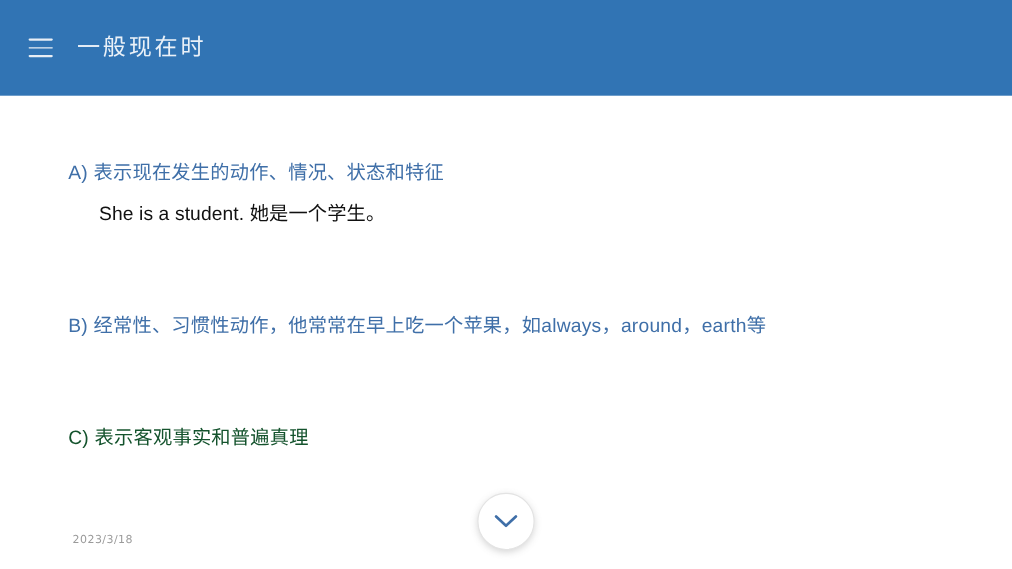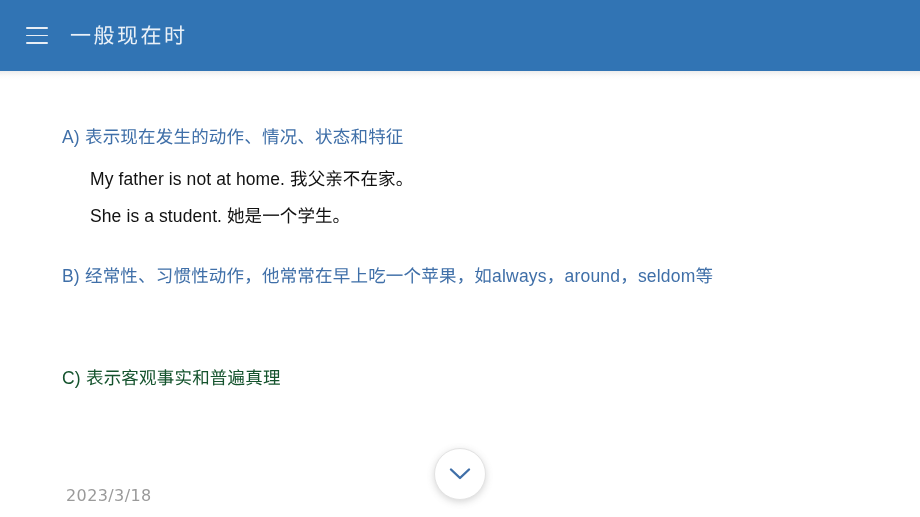--- a/index.html
+++ b/index.html
@@ -23,21 +23,21 @@
     background: #ffffff;
     overflow: hidden;
   }
 
   
   .header {
     position: absolute;
     top: 0;
     left: 0;
     width: 920px;
-    height: 71px;
+    height: 87px;
     background: #3174B4;
     display: flex;
     align-items: center;
     box-sizing: border-box;
     padding-left: 26px;
     z-index: 5;
   }
   .header-shadow {
     position: absolute;
     top: 67px;
@@ -85,20 +85,21 @@
     position: absolute;
     top: 67px;
     left: 0;
     width: 920px;
     height: 450px;
   }
 
   .block {
     position: absolute;
     left: 62px;
+    margin-top: 20px;
   }
   .block-a { top: 57px; }
   .block-b { top: 196px; }
   .block-c { top: 298px; }
 
   .heading {
     font-size: 17.5px;
     line-height: 26px;
     white-space: nowrap;
     letter-spacing: 0.2px;
@@ -121,21 +122,21 @@
     letter-spacing: 0.1px;
   }
   .ex-1 { margin-top: 16px; }
   .ex-2 { margin-top: 11px; }
 
   
   .datestamp {
     position: absolute;
     left: 66px;
     top: 486px;
-    font-size: 16px;
+    font-size: 10px;
     color: #9a9a9a;
     letter-spacing: 0.4px;
     font-family: "DejaVu Sans", sans-serif;
     white-space: nowrap;
   }
 
   
   .next-btn {
     position: absolute;
     left: 434px;
@@ -169,28 +170,27 @@
   </div>
   <div class="header-shadow"></div>
 
   <div class="content">
 
     <div class="block block-a">
       <div class="heading heading-blue">
         <span class="marker">A)</span>
         <span>表示现在发生的动作、情况、状态和特征</span>
       </div>
-      <div class="example ex-1">My father is not at home. 我父亲不在家。</div>
       <div class="example ex-2">She is a student. 她是一个学生。</div>
     </div>
 
     <div class="block block-b">
       <div class="heading heading-blue">
         <span class="marker">B)</span>
-        <span>经常性、习惯性动作，他常常在早上吃一个苹果，如</span><span class="kw">always</span><span>，</span><span class="kw">around</span><span>，</span><span class="kw">seldom</span><span>等</span>
+        <span>经常性、习惯性动作，他常常在早上吃一个苹果，如</span><span class="kw">always</span><span>，</span><span class="kw">around</span><span>，</span><span class="kw">earth</span><span>等</span>
       </div>
     </div>
 
     <div class="block block-c">
       <div class="heading heading-red">
         <span class="marker">C)</span>
         <span>表示客观事实和普遍真理</span>
       </div>
     </div>
 

